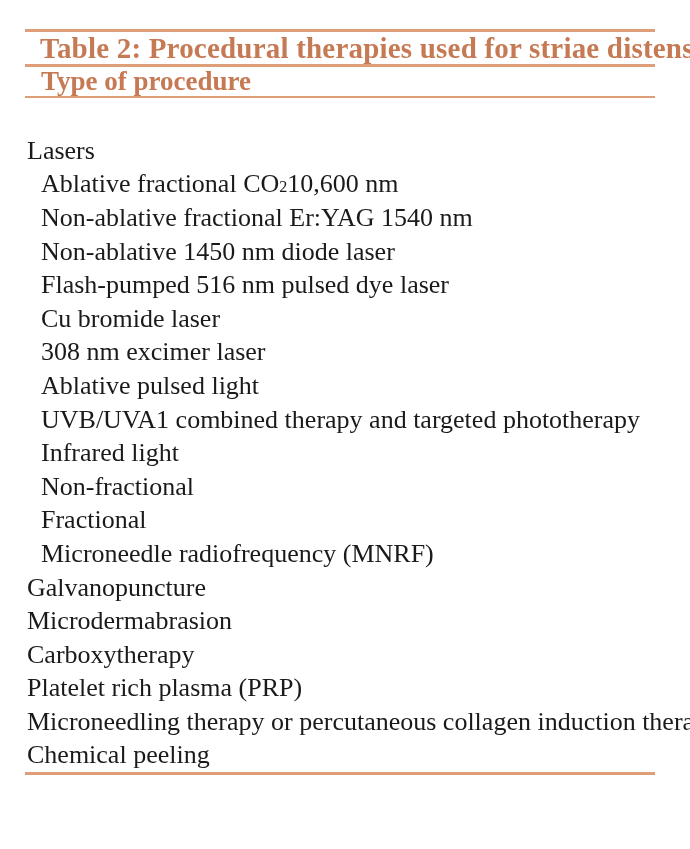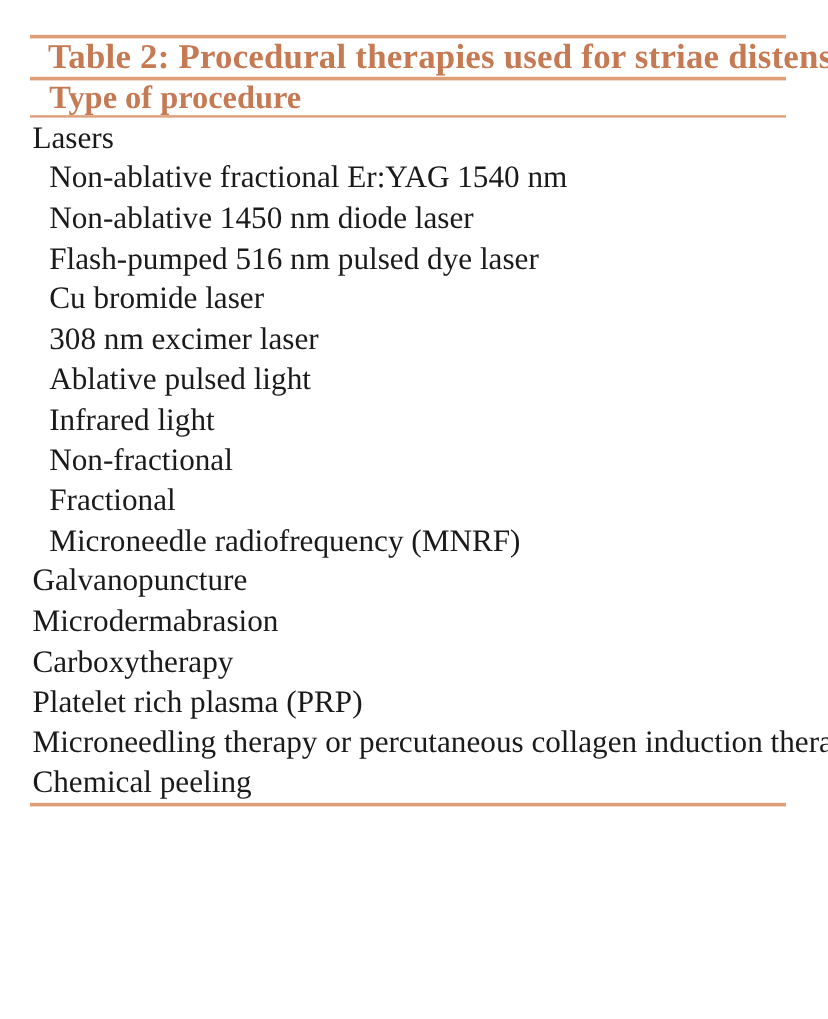--- a/index.html
+++ b/index.html
@@ -47,20 +47,21 @@
     font-weight: bold;
     font-size: 27px;
     line-height: 27px;
     padding: 1px 0;
     white-space: nowrap;
     margin-left: 16px;
   }
   .rows {
     color: var(--body-text);
     font-size: 26px;
+    margin-top: 36px;
   }
   .row {
     height: 33.6px;
     display: flex;
     align-items: center;
     white-space: nowrap;
     padding-left: 2px;
   }
   .row.indent { padding-left: 16px; }
   .row sub {
@@ -78,36 +79,44 @@
     <div class="rule"></div>
     <div class="table-title">Table 2: Procedural therapies used for striae distensae</div>
     <div class="rule"></div>
     <div class="col-header">Type of procedure</div>
     <div class="rule thin"></div>
     <div class="rows">
         <div class="row">
           <span>Lasers</span>
         </div>
         <div class="row indent">
+          <span>Ablative fractional CO</span>
+          <sub>2</sub>
+          <span> 10,600 nm</span>
+        </div>
+        <div class="row indent">
           <span>Non-ablative fractional Er:YAG 1540 nm</span>
         </div>
         <div class="row indent">
           <span>Non-ablative 1450 nm diode laser</span>
         </div>
         <div class="row indent">
           <span>Flash-pumped 516 nm pulsed dye laser</span>
         </div>
         <div class="row indent">
           <span>Cu bromide laser</span>
         </div>
         <div class="row indent">
           <span>308 nm excimer laser</span>
         </div>
         <div class="row indent">
           <span>Ablative pulsed light</span>
+        </div>
+        <div class="row indent">
+          <span>UVB/UVA1 combined therapy and targeted phototherapy</span>
         </div>
         <div class="row indent">
           <span>Infrared light</span>
         </div>
         <div class="row indent">
           <span>Non-fractional</span>
         </div>
         <div class="row indent">
           <span>Fractional</span>
         </div>

